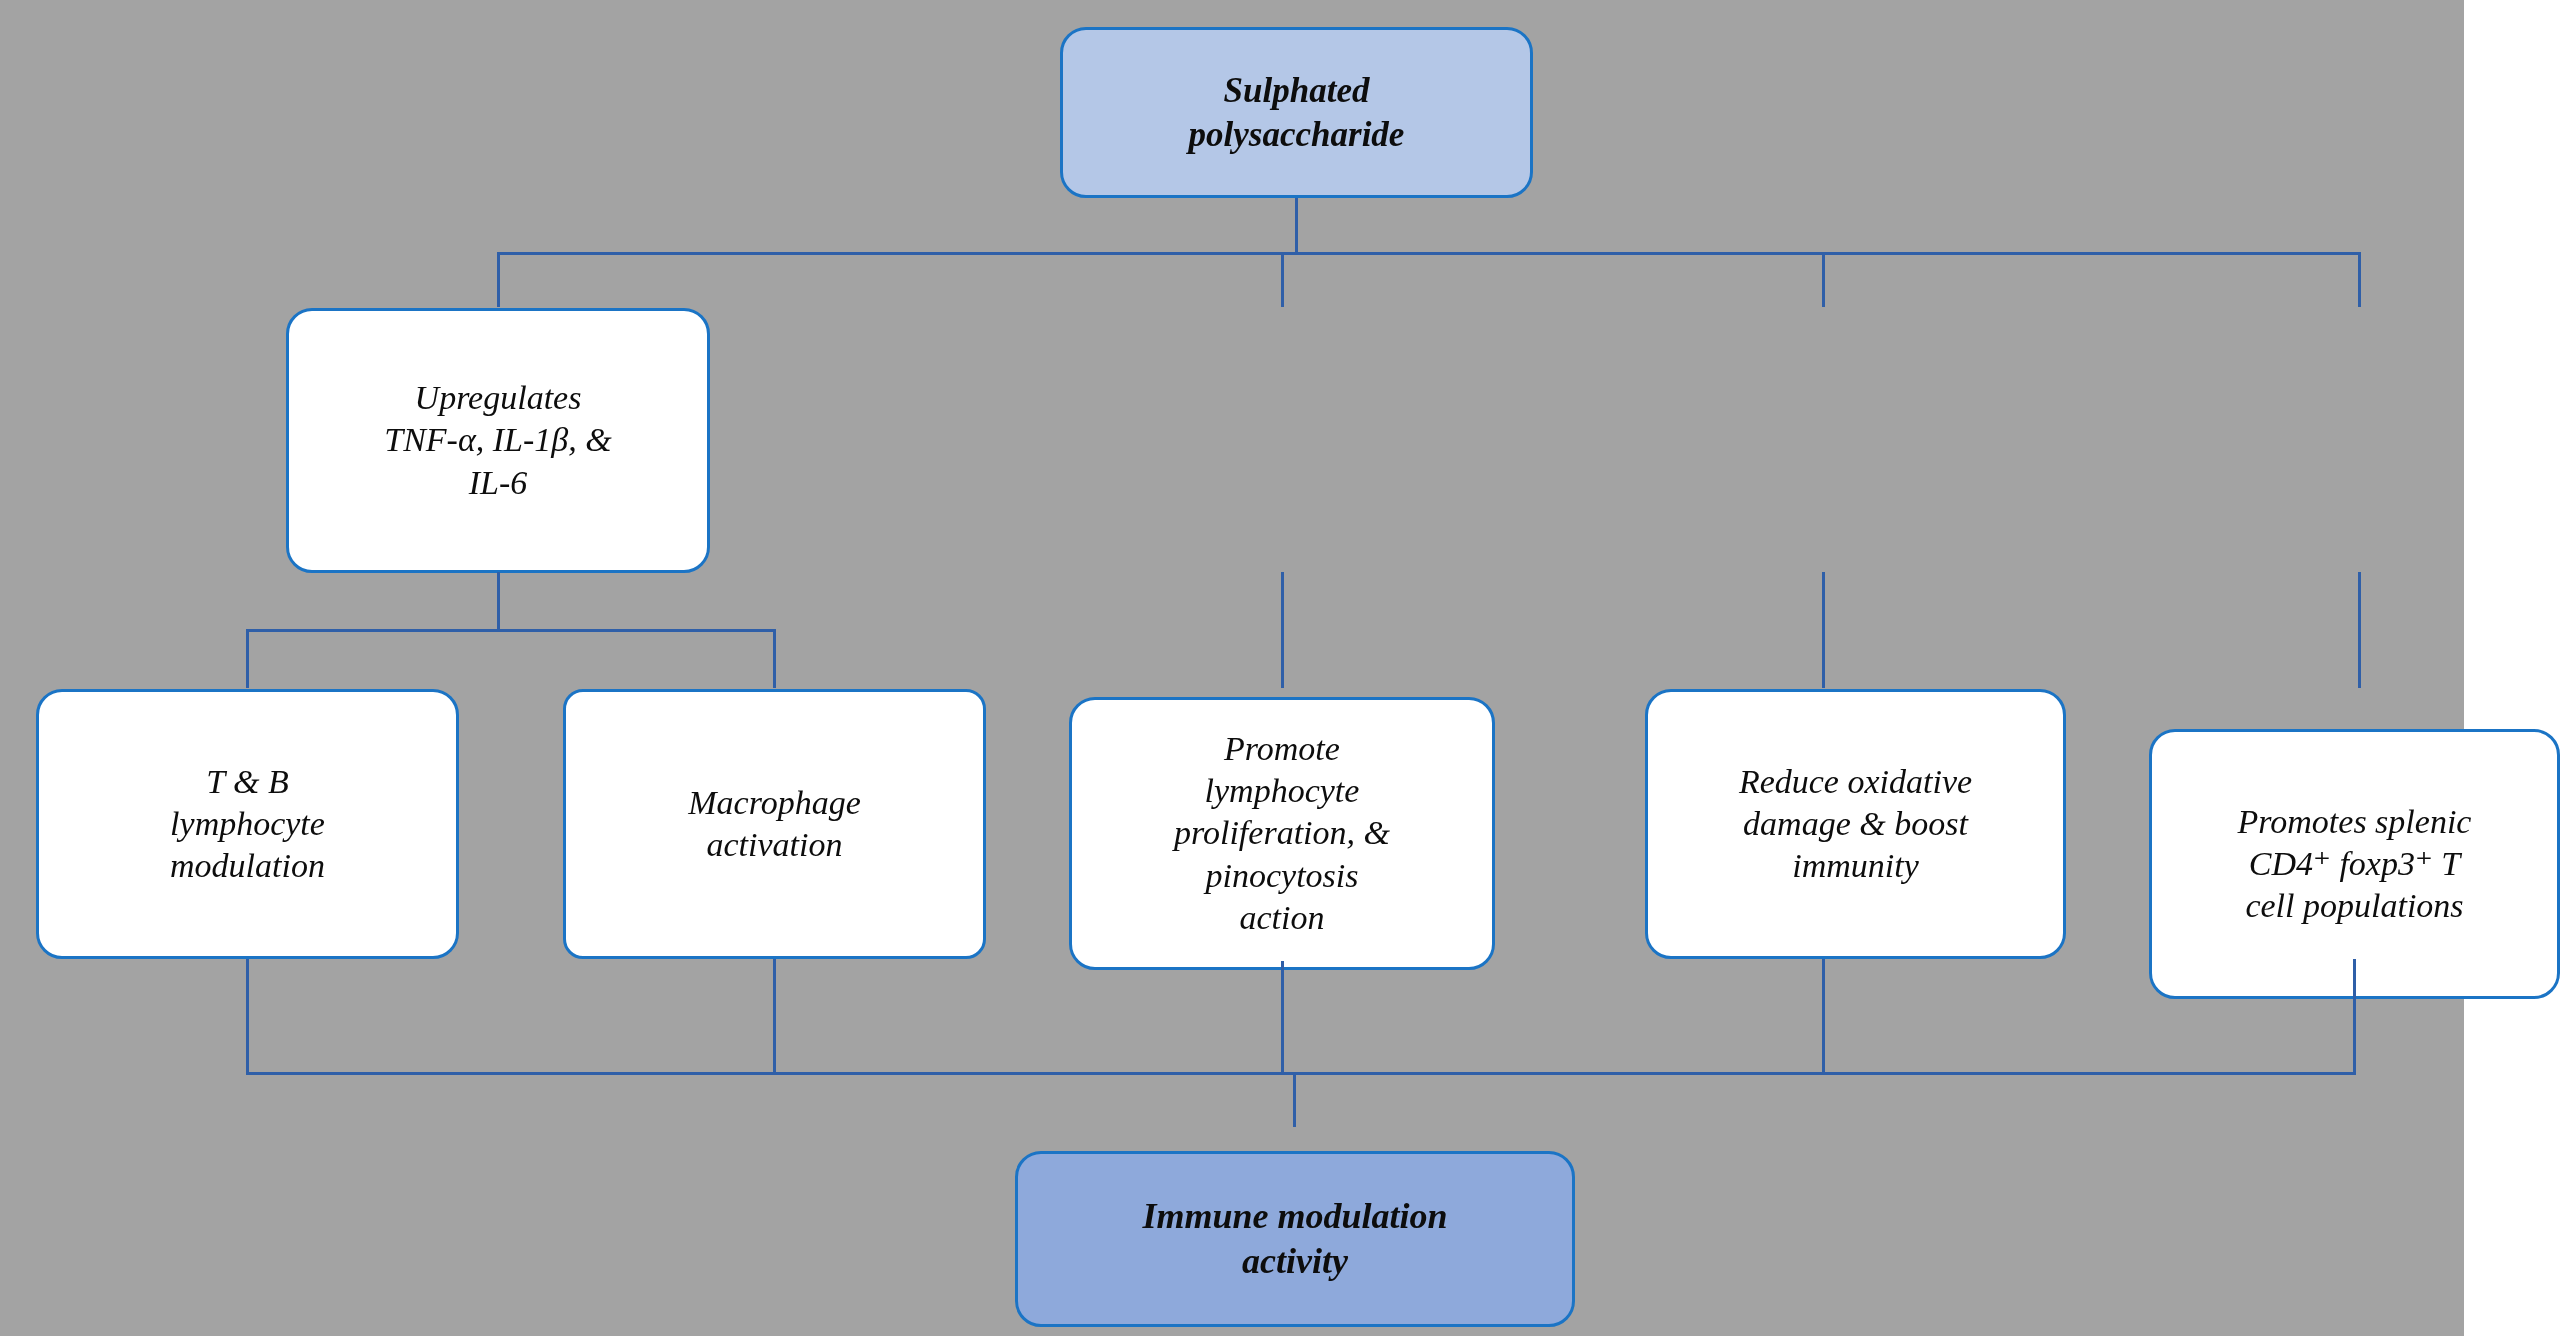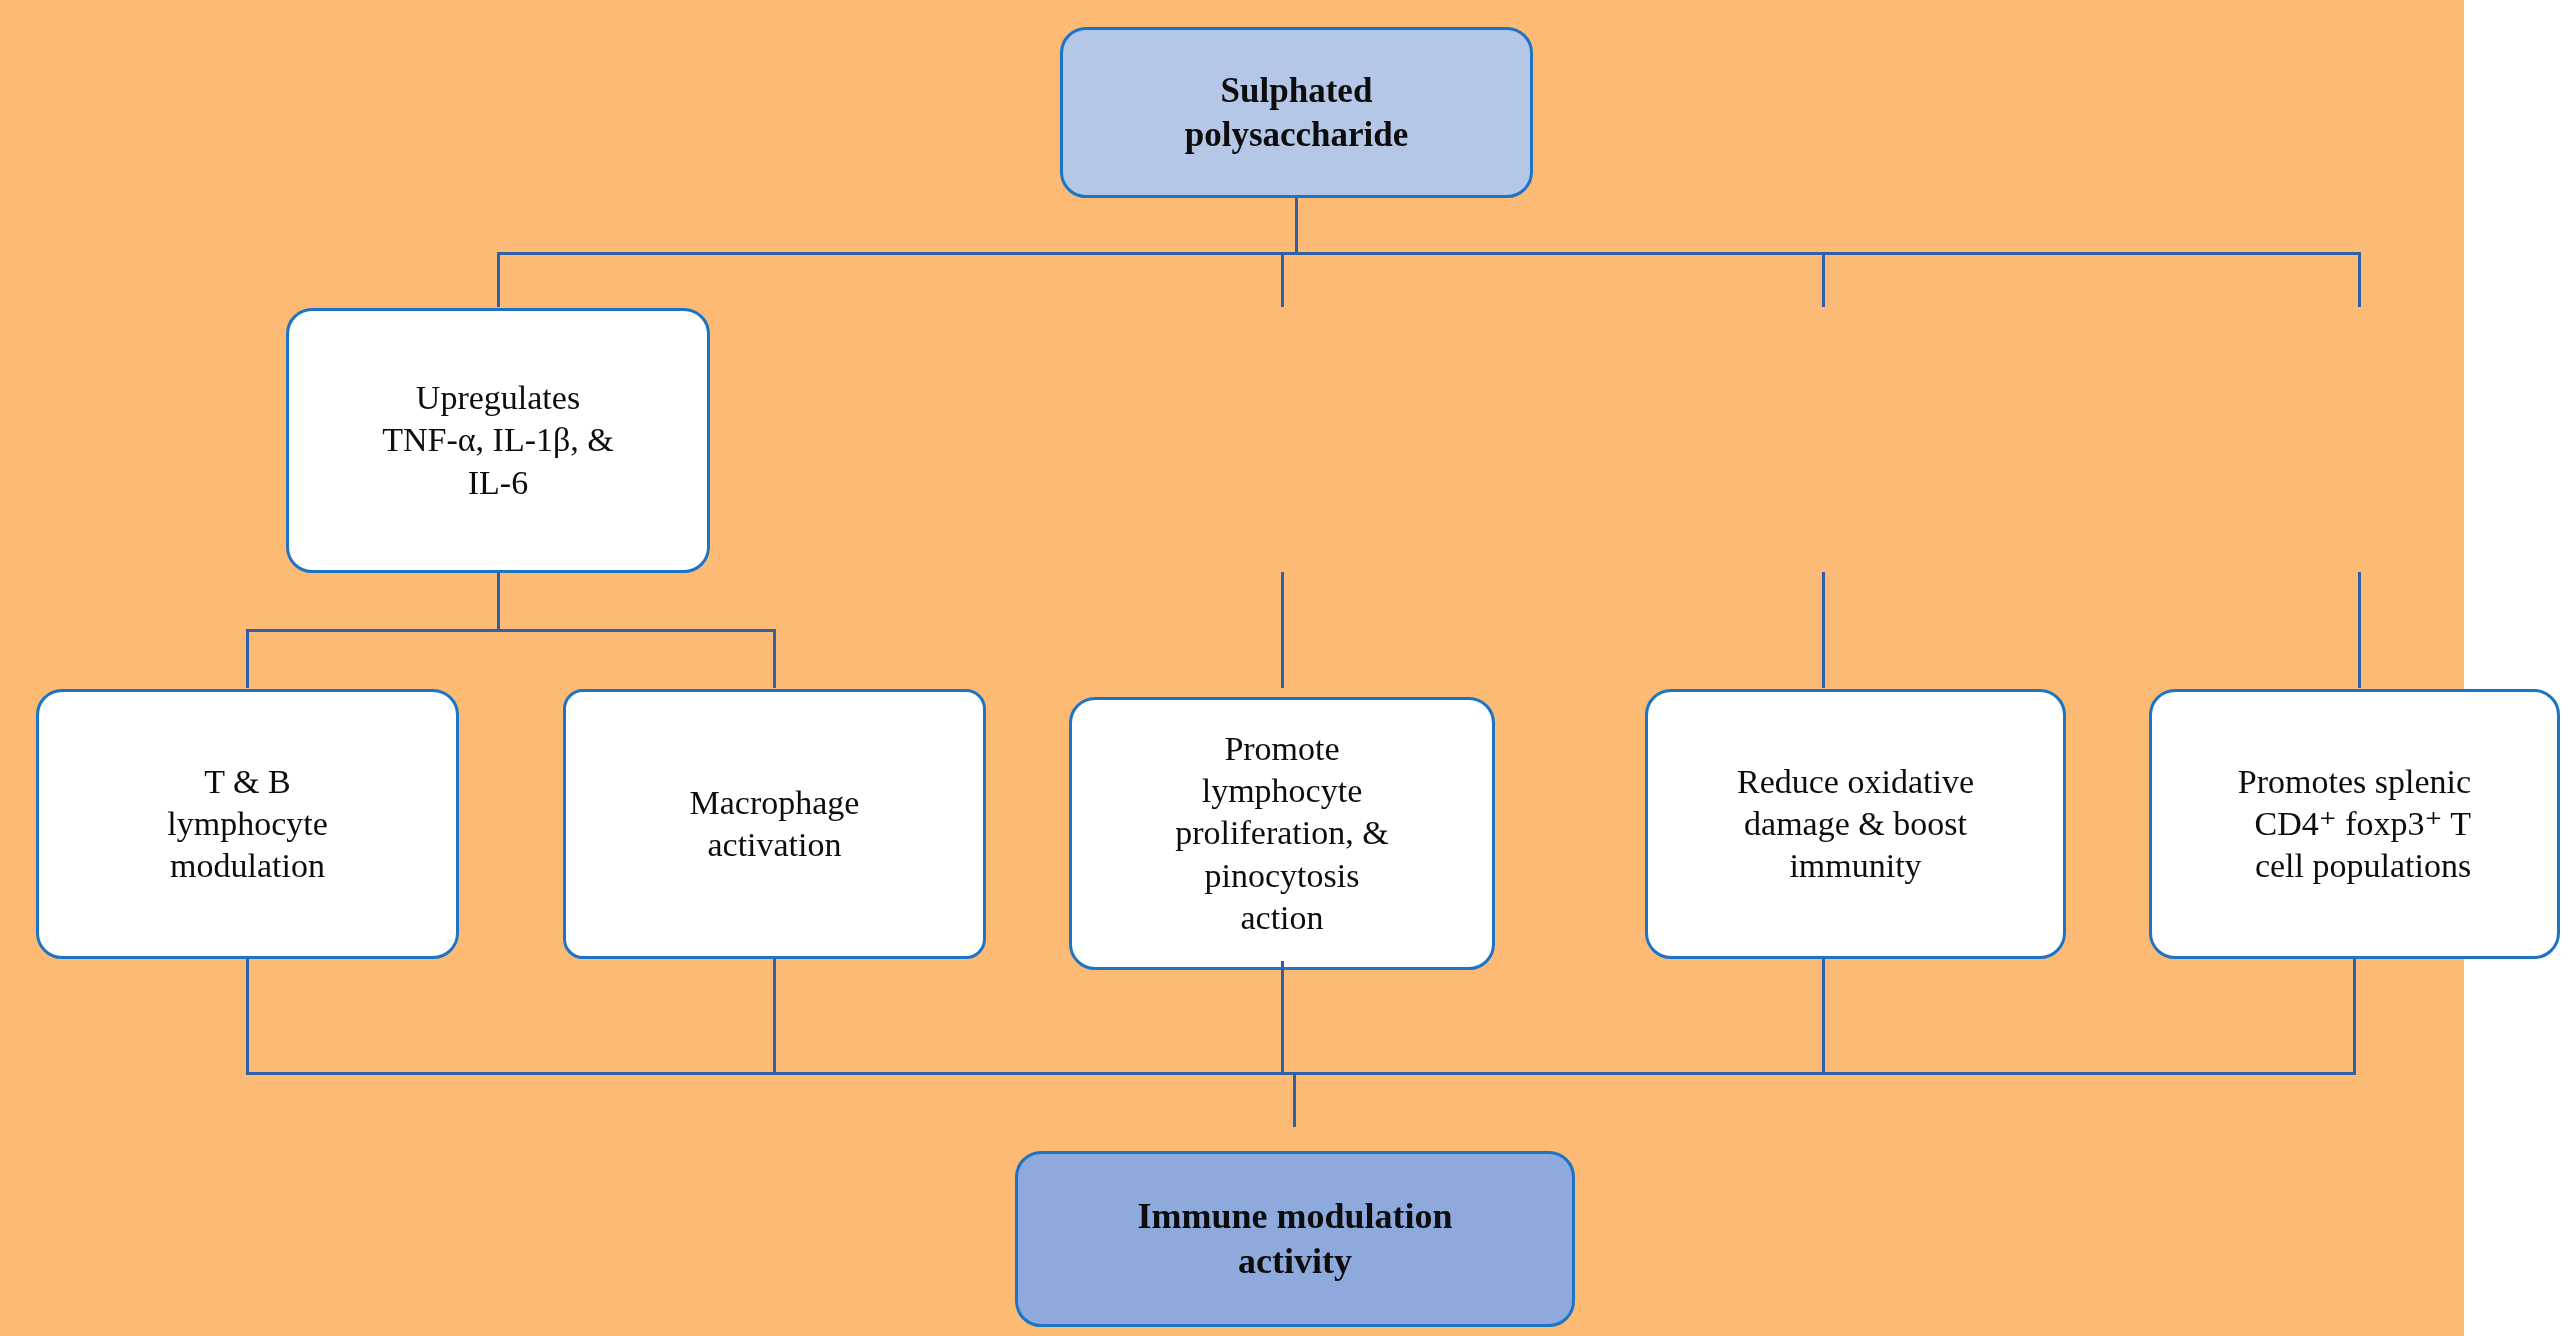--- a/index.html
+++ b/index.html
@@ -4,22 +4,23 @@
 <style>
   html, body {
     margin: 0;
     padding: 0;
     background: #ffffff;
   }
   #canvas {
     position: relative;
     width: 2464px;
     height: 1337px;
-    background: #fdba74;
+    background: #a3a3a3;
     font-family: "Liberation Serif", "DejaVu Serif", serif;
+    font-style: italic;
   }
   .node {
     position: absolute;
     box-sizing: border-box;
     border: 3.1px solid #1b74c5;
     border-radius: 26px;
     background: #ffffff;
     display: flex;
     align-items: center;
     justify-content: center;
@@ -71,21 +72,21 @@
   <div class="node" style="left:1069px; top:688px; width:426px; height:273px;margin-top:9px;">Promote
 lymphocyte
 proliferation, &amp;
 pinocytosis
 action</div>
 
   <div class="node" style="left:1613px; top:689px; width:421px; height:270px;margin-left:32px;">Reduce oxidative
 damage &amp; boost
 immunity</div>
 
-  <div class="node" style="left:2149px; top:689px; width:411px; height:270px;text-align:right;">Promotes splenic
+  <div class="node" style="left:2149px; top:729px; width:411px; height:270px;">Promotes splenic
 CD4⁺ foxp3⁺ T
 cell populations</div>
 
   <div class="node filled-medium" style="left:1015px; top:1127px; width:560px; height:176px;">Immune modulation
 activity</div>
 
   <div class="line" style="left:1295px; top:198px;  width:2.5px;    height:57px;"></div>
   <div class="line" style="left:497px;  top:252px;  width:1863px; height:2.5px;"></div>
   <div class="line" style="left:497px;  top:252px;  width:2.5px;    height:55px;"></div>
   <div class="line" style="left:1281px; top:252px;  width:2.5px;    height:55px;"></div>

